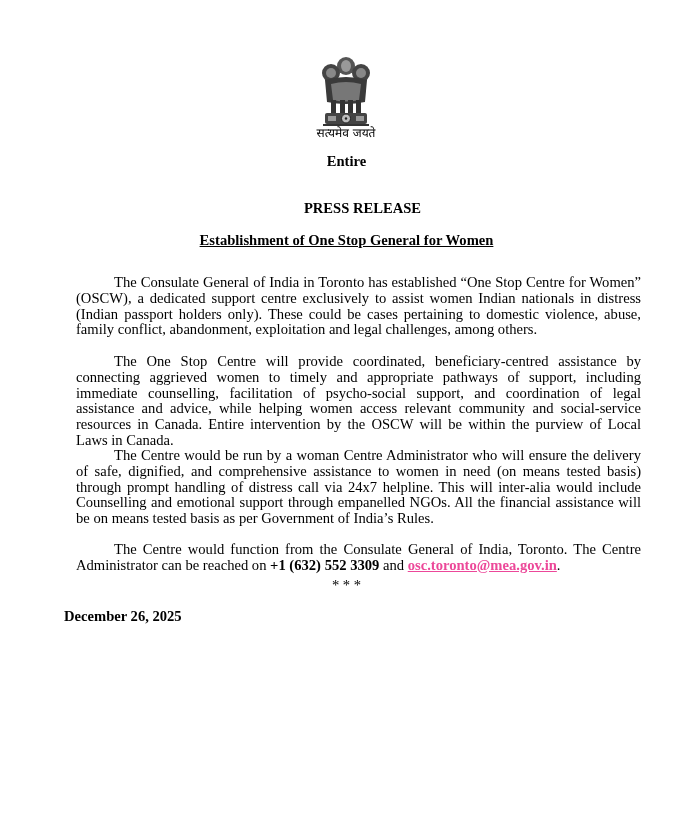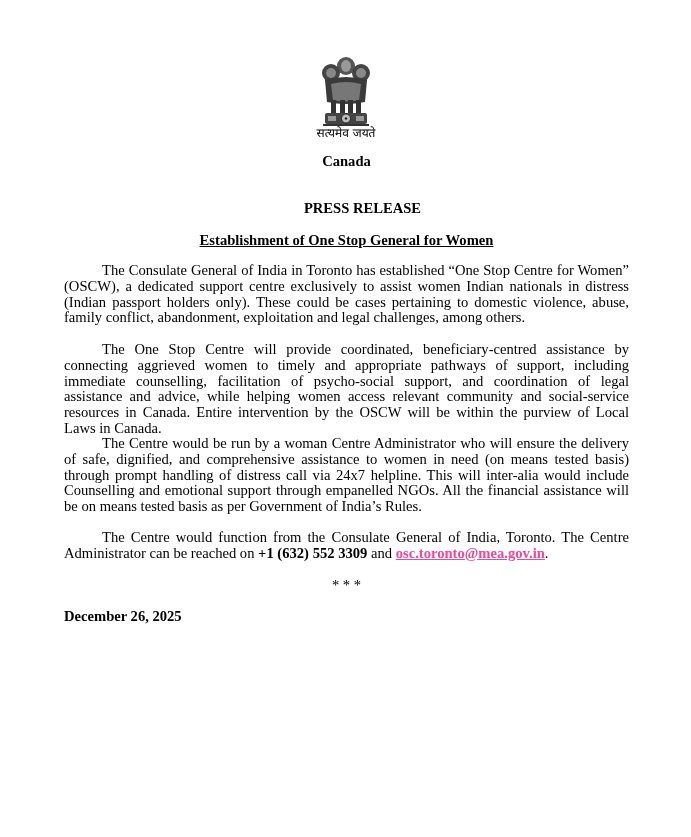--- a/index.html
+++ b/index.html
@@ -10,21 +10,21 @@
   }
   .page { position: absolute; left: 64px; top: 0; width: 565px; }
   .emblem { position: absolute; left: 255px; top: 54px; width: 54px; height: 84px; }
   .center { text-align: center; font-weight: bold; line-height: 16px; }
   .org { position: absolute; top: 153px; left: 0; width: 565px; }
   .press { position: absolute; top: 200px; left: 16px; width: 565px; }
   .title { position: absolute; top: 232px; left: 0; width: 565px; }
   .title span { text-decoration: underline; }
   .para {
     position: absolute; left: 0; width: 565px;
-    text-align: justify; text-indent: 38px; line-height: 15.8px; margin: 0;
+    text-align: justify; text-indent: 38px; line-height: 15.8px; margin: 12px;
   }
   .p1 { top: 263px; }
   .p2 { top: 342px; }
   .p3 { top: 436px; }
   .p4 { top: 530px; }
   .bold { font-weight: bold; }
   a.email { color: #ec4899; font-weight: bold; text-decoration: underline; }
   .stars { position: absolute; top: 577px; left: 0; width: 565px; text-align: center; }
   .date { position: absolute; top: 608px; left: 0; font-weight: bold; }
 </style>
@@ -55,21 +55,21 @@
       <circle cx="27" cy="64.5" r="4.5" fill="#bbb" stroke="#222" stroke-width="1"></circle>
       <circle cx="27" cy="64.5" r="1.2" fill="#222"></circle>
       <rect x="9" y="62" width="8" height="5" fill="#999"></rect>
       <rect x="37" y="62" width="8" height="5" fill="#999"></rect>
       <rect x="4" y="70" width="46" height="2" fill="#333"></rect>
     </svg>
     <div style="position:absolute;top:74px;left:-6px;width:66px;text-align:center;font-size:12px;line-height:10px;font-family:'DejaVu Sans',sans-serif;">सत्यमेव जयते</div>
   </div>
 
   <div class="center org">
-    <div>Canada</div>
+    <div>Entire</div>
   </div>
 
   <div class="center press">PRESS RELEASE</div>
 
   <div class="center title">
     <span>Establishment of One Stop General for Women</span>
   </div>
 
   <p class="para p1">The Consulate General of India in Toronto has established “One Stop Centre for Women” (OSCW), a dedicated support centre exclusively to assist  women Indian nationals in distress (Indian passport holders only). These could be cases pertaining to domestic violence, abuse, family conflict, abandonment, exploitation and legal challenges, among others.</p>
   <p class="para p2">The One Stop Centre will provide coordinated, beneficiary-centred assistance by connecting aggrieved women to timely and appropriate pathways of support, including immediate counselling, facilitation of psycho-social support, and coordination of legal assistance and advice, while helping women access relevant community and social-service resources in Canada. Entire intervention by the OSCW will be within the purview of Local Laws in Canada.</p>

